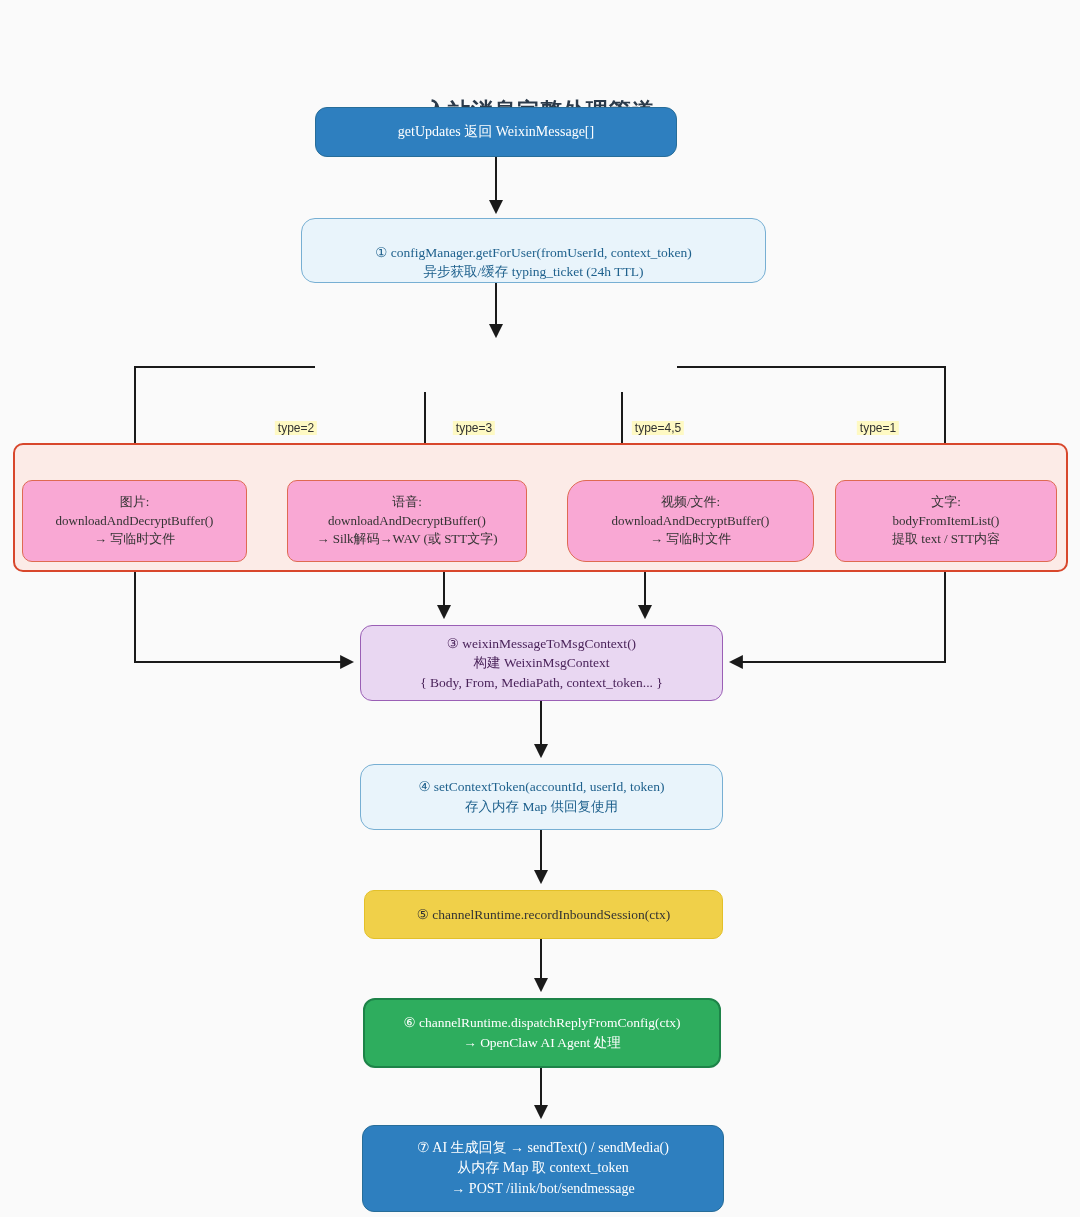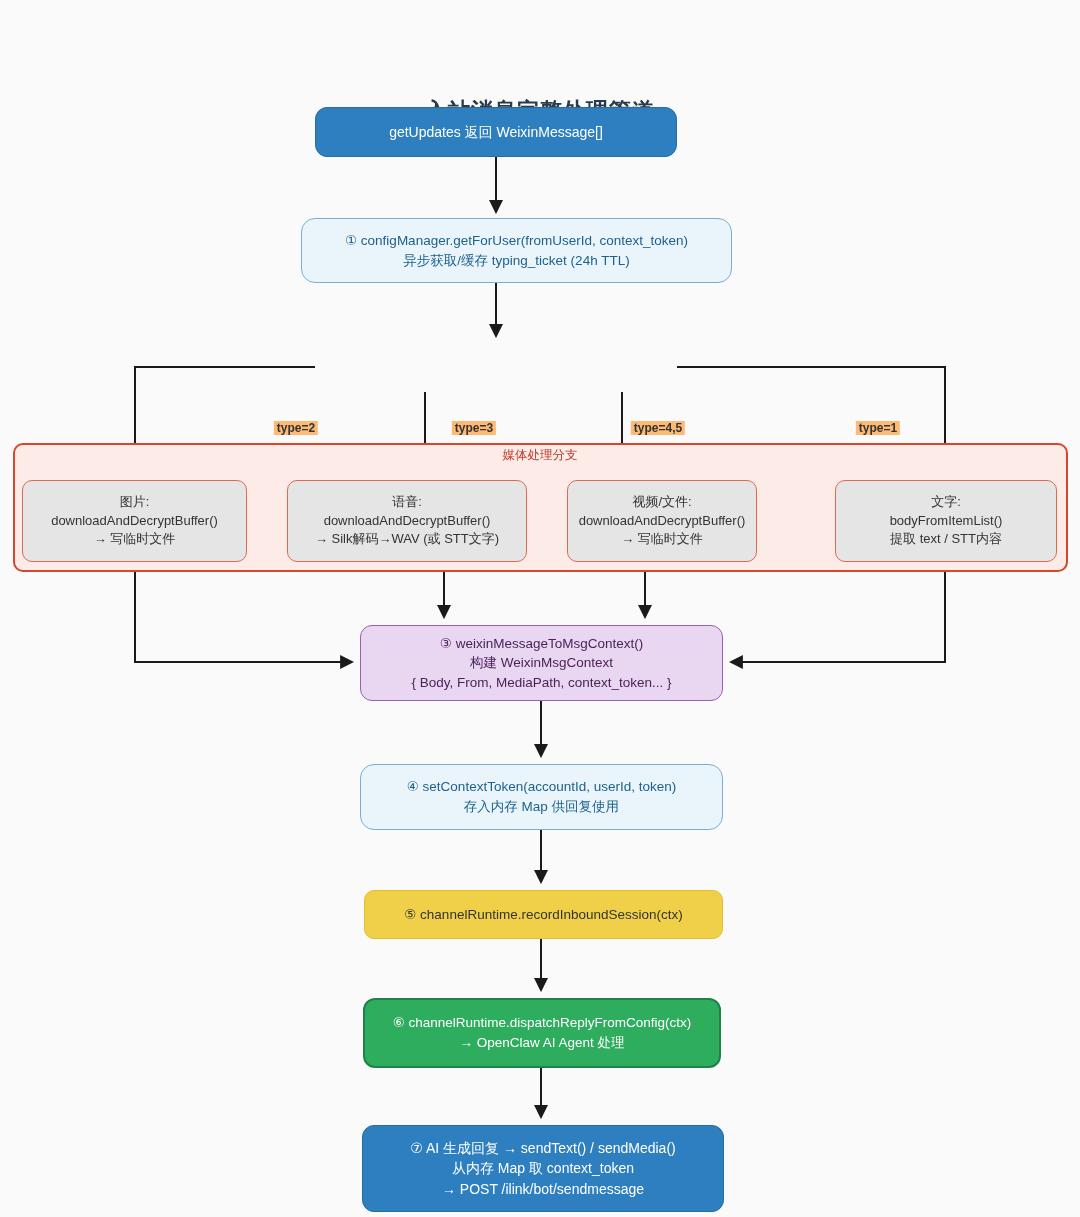--- a/index.html
+++ b/index.html
@@ -10,39 +10,39 @@
   .title{
     position:absolute;left:0;right:0;top:68px;text-align:center;
     font-size:22px;font-weight:600;color:#2b3a4a;letter-spacing:1px;margin-top:28px;
   }
   .edges{position:absolute;left:0;top:0;width:1080px;height:1217px;pointer-events:none;}
   .node{
     position:absolute;box-sizing:border-box;border-radius:12px;
     display:flex;flex-direction:column;align-items:center;justify-content:center;
     text-align:center;line-height:1.45;
   }
-  .node span{display:block;white-space:nowrap;}
+  .node span{display:block;white-space:nowrap;font-family:Liberation Serif, serif;}
   .blue-solid{background:#2e7fbf;border:1.5px solid #276d99;color:#ffffff;font-size:14px;}
   .blue-dark{background:#2a6f9f;border:1.5px solid #215a82;color:#ffffff;font-size:14px;}
   .blue-light{background:#e9f4fb;border:1.5px solid #77afd3;color:#1f618d;font-size:13.5px;}
   .purple{background:#e9d7f2;border:1.5px solid #9a5fb5;color:#4a235a;font-size:13.5px;}
   .yellow{background:#f0d049;border:1.5px solid #e3c029;color:#333333;font-size:13.5px;border-radius:10px;}
   .green{background:#2ead5e;border:2px solid #1d8348;color:#ffffff;font-size:13.5px;}
   .container-red{
     position:absolute;left:13px;top:443px;width:1055px;height:129px;box-sizing:border-box;
     background:#fcebe7;border:2px solid #d8472c;border-radius:10px;
   }
   .container-red-label{
     position:absolute;left:0;right:0;top:447px;text-align:center;
     font-size:12.5px;color:#c2392b;
   }
-  .pink{background:#e5e5e5;border:1.5px solid #df6a52;color:#333333;font-size:13px;border-radius:10px;}
+  .pink{background:#f9a8d4;border:1.5px solid #df6a52;color:#333333;font-size:13px;border-radius:10px;}
   .edge-label{
     position:absolute;transform:translate(-50%,-50%);font-size:12px;color:#333333;
-    background:#fdba74;padding:0 3px;white-space:nowrap;font-weight:bold;
+    background:#fef9c3;padding:0 3px;white-space:nowrap;
   }
 </style>
 </head>
 <body>
 
 <div class="canvas">
 
   <svg class="edges" viewBox="0 0 1080 1217">
     <defs>
       <marker id="arrow" viewBox="0 0 10 10" refX="8.5" refY="5" markerWidth="7" markerHeight="7" orient="auto-start-reverse">
@@ -66,47 +66,46 @@
       <path d="M541,1068 V1117" marker-end="url(#arrow)"></path>
     </g>
   </svg>
 
   <div class="title">入站消息完整处理管道</div>
 
   <div class="node blue-solid" style="left:315px;top:107px;width:362px;height:50px;">
     <span>getUpdates 返回 WeixinMessage[]</span>
   </div>
 
-  <div class="node blue-light" style="left:301px;top:218px;width:431px;height:65px;border-radius:14px;">
+  <div class="node blue-light" style="left:301px;top:218px;width:465px;height:65px;border-radius:14px;justify-content:flex-end;">
     <span>① configManager.getForUser(fromUserId, context_token)</span>
     <span>异步获取/缓存 typing_ticket (24h TTL)</span>
   </div>
 
 
   <div class="edge-label" style="left:296px;top:428px;">type=2</div>
   <div class="edge-label" style="left:474px;top:428px;">type=3</div>
   <div class="edge-label" style="left:658px;top:428px;">type=4,5</div>
   <div class="edge-label" style="left:878px;top:428px;">type=1</div>
 
   <div class="container-red"></div>
-  <div class="container-red-label">媒体处理分支</div>
 
   <div class="node pink" style="left:22px;top:480px;width:225px;height:82px;">
     <span>图片:</span>
     <span>downloadAndDecryptBuffer()</span>
     <span>→ 写临时文件</span>
   </div>
 
   <div class="node pink" style="left:287px;top:480px;width:240px;height:82px;">
     <span>语音:</span>
     <span>downloadAndDecryptBuffer()</span>
     <span>→ Silk解码→WAV (或 STT文字)</span>
   </div>
 
-  <div class="node pink" style="left:567px;top:480px;width:190px;height:82px;">
+  <div class="node pink" style="left:567px;top:480px;width:247px;height:82px;border-radius:19px;">
     <span>视频/文件:</span>
     <span>downloadAndDecryptBuffer()</span>
     <span>→ 写临时文件</span>
   </div>
 
   <div class="node pink" style="left:835px;top:480px;width:222px;height:82px;">
     <span>文字:</span>
     <span>bodyFromItemList()</span>
     <span>提取 text / STT内容</span>
   </div>

